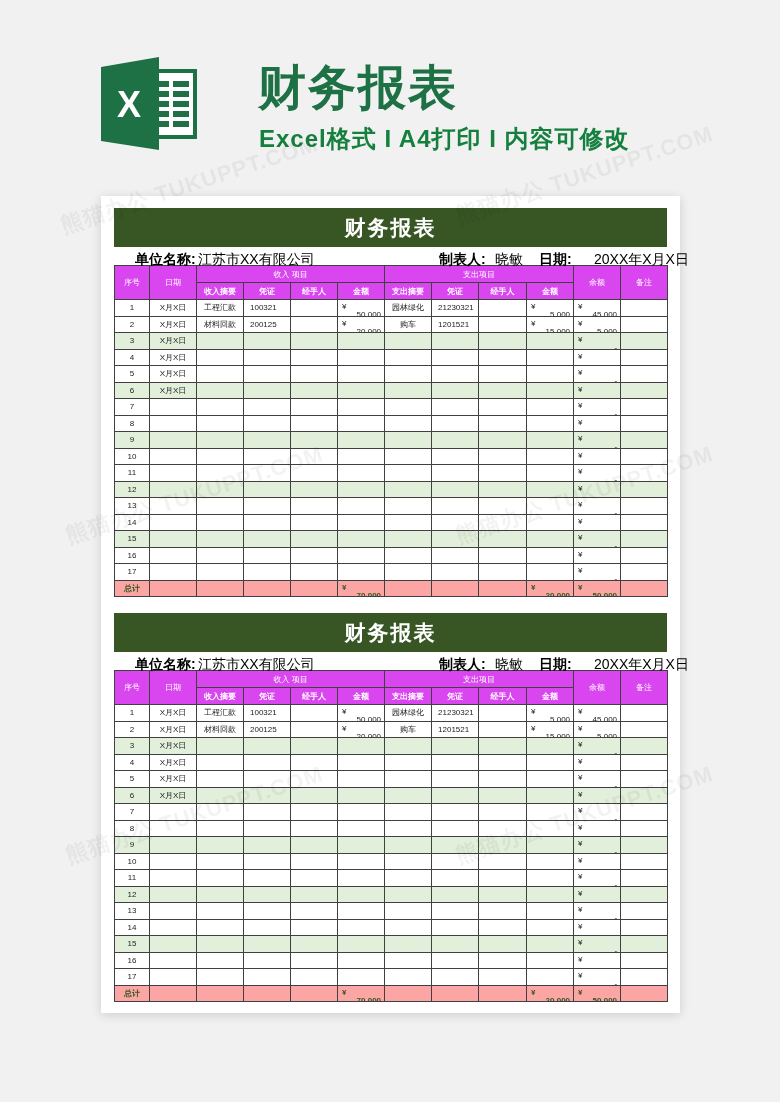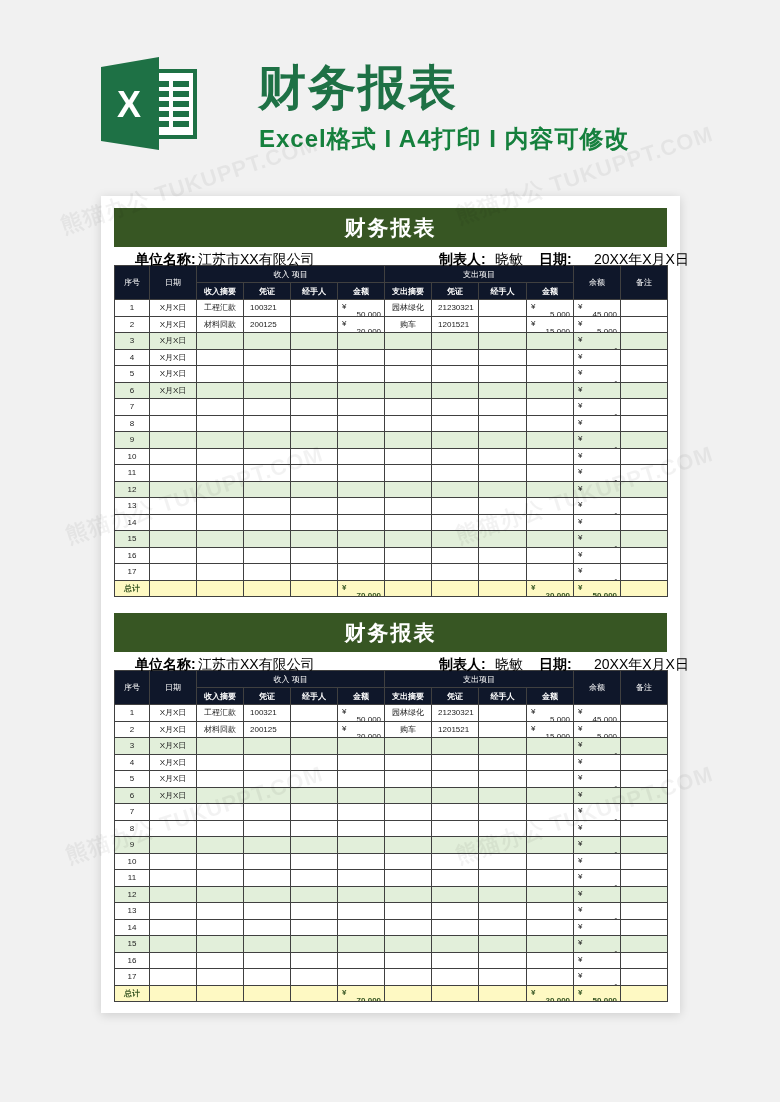--- a/index.html
+++ b/index.html
@@ -35,26 +35,26 @@
   }
   .info-row span { position: absolute; top: 4px; white-space: nowrap; }
   .info-row .lbl { font-weight: bold; }
   table {
     border-collapse: collapse; width: 553px; table-layout: fixed; font-size: 8px;
   }
   td, th {
     border: 1px solid #404040; height: 15.5px; padding: 0; text-align: center;
     overflow: hidden; white-space: nowrap;
   }
-  th { background: #0f172a; color: #fff; font-weight: normal; }
+  th { background: #d946ef; color: #fff; font-weight: normal; }
   thead tr.h1 th { height: 16px; }
   thead tr.h2 th { height: 16px; font-weight: bold; }
   tbody td { color: #222; }
   tr.shade td { background: #e2efda; }
-  tr.total td { background: #fef9c3; font-weight: bold; color: #375623; }
+  tr.total td { background: #fca5a5; font-weight: bold; color: #375623; }
   .money { position: relative; }
   .money .yen { position: absolute; left: 4px; top: 2px; }
   .money .amt { position: absolute; right: 3px; top: 10px; }
   .left { text-align: left; padding-left: 6px; }
 </style>
 </head>
 <body>
 
 <div class="banner-icon">
   <svg width="97" height="93" viewBox="0 0 97 93">

